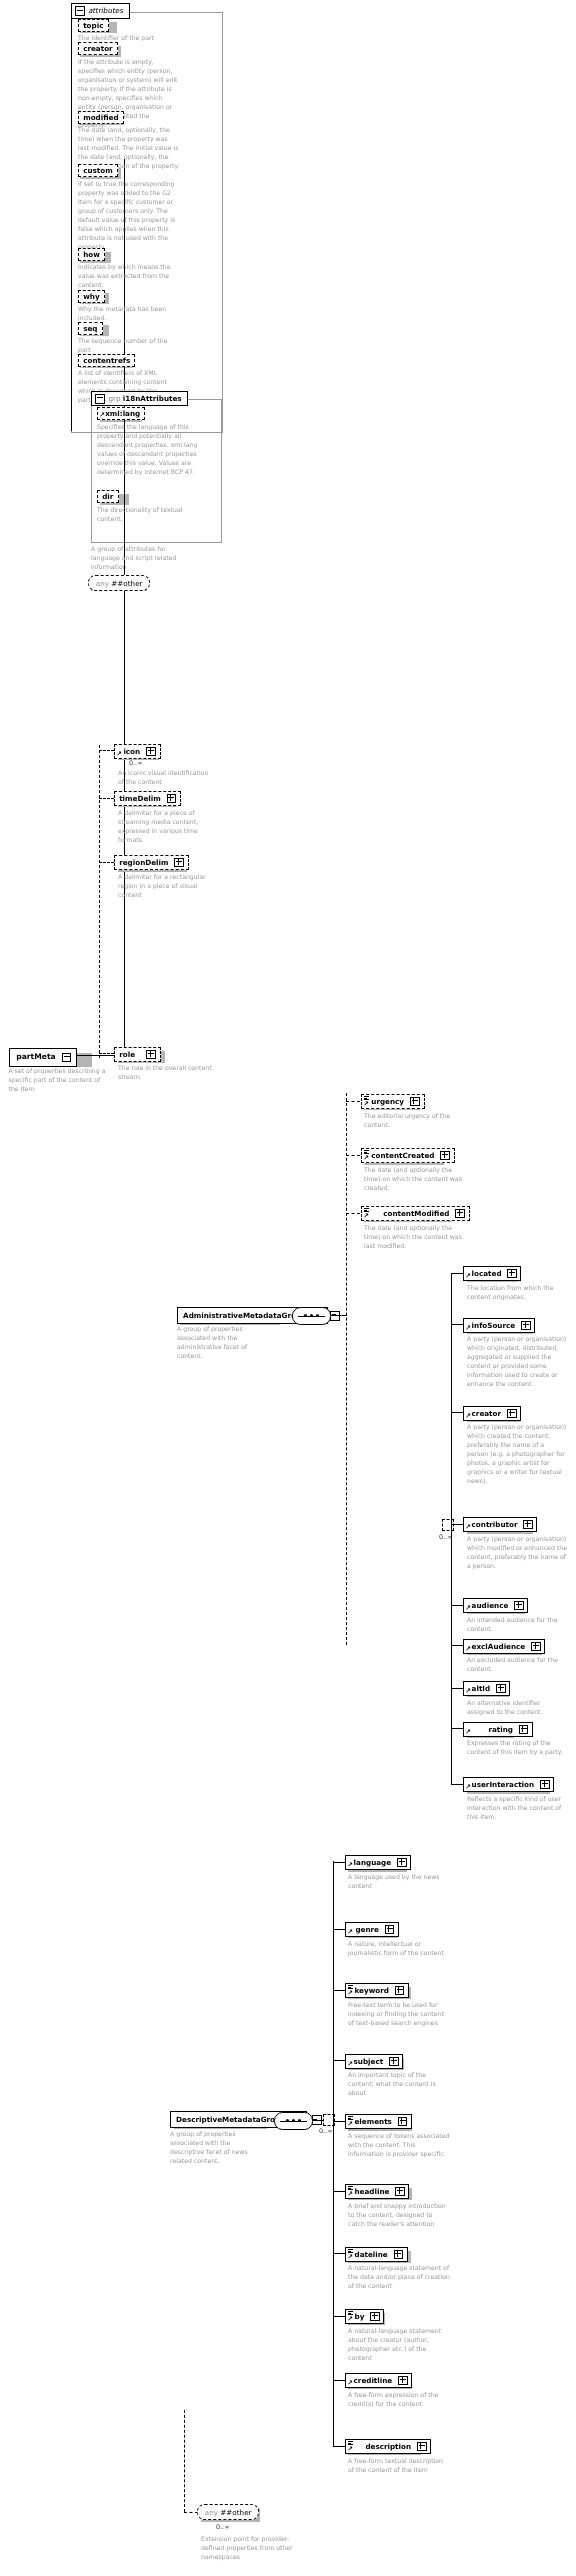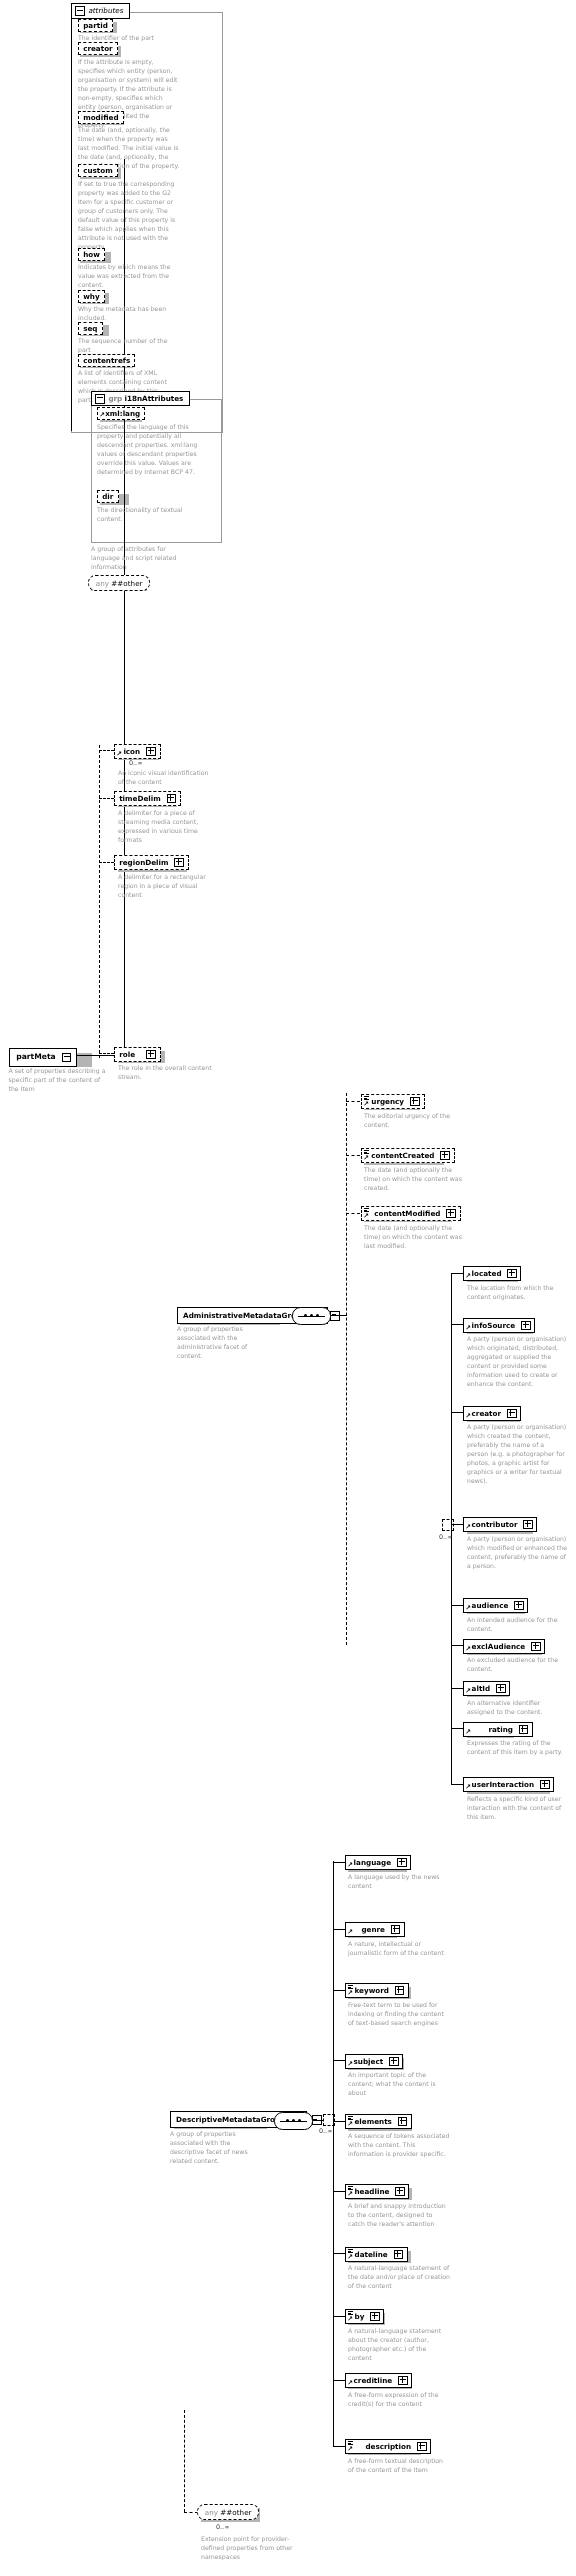--- a/index.html
+++ b/index.html
@@ -77,21 +77,21 @@
     position:absolute;
     border:0.8px solid #000;
     background:#fff;
     font-size:7.2px;
     font-style:italic;
     padding:1.7px 5.1px 1.7px 3.4px;
     z-index:2;
     white-space:nowrap;
   }
   .frame-hdr.grp{ font-style:normal; }
-  .frame-hdr .grpword{ color:#888; font-weight:bold; font-style:normal;}
+  .frame-hdr .grpword{ color:#888; font-weight:normal; font-style:normal;}
   .frame-hdr .grpname{ color:#000; font-weight:bold; font-style:normal;}
   .box-outline{
     position:absolute;
     border:0.8px solid #000;
     z-index:1;
     background:transparent;
   }
   
   .pm{
     display:inline-block;
@@ -173,21 +173,21 @@
 
 <div id="page">
 
   <div class="frame" style="left:71px;top:12px;width:150px;height:419px;"></div>
   <div class="frame-hdr" style="left:71px;top:3.4px;">
     <span class="pm lead"></span><span>attributes</span>
   </div>
 
   <div class="shadow" style="left:80px;top:22px;width:37px;height:11px;"></div>
   <div class="node attr-box" style="left:78px;top:18.6px;">
-    <span class="lbl">partid</span>
+    <span class="lbl">topic</span>
   </div>
   <div class="desc" style="left:78px;top:34px;width:102px;">The identifier of the part</div>
 
   <div class="shadow" style="left:80px;top:46px;width:41px;height:11px;"></div>
   <div class="node attr-box" style="left:78px;top:42px;">
     <span class="lbl">creator</span>
   </div>
   <div class="desc" style="left:78px;top:58px;width:100px;">If the attribute is empty, specifies which entity (person, organisation or system) will edit the property. If the attribute is non-empty, specifies which entity (person, organisation or system) has edited the property.</div>
 
   <div class="shadow" style="left:80px;top:114px;width:44px;height:11px;"></div>
@@ -355,21 +355,21 @@
 
   <div class="dln h" style="left:346px;top:1213px;width:13.5px;"></div>
   <div class="shadow" style="left:364px;top:1210px;width:88px;height:12px;"></div>
   <div class="node attr-box" style="left:361px;top:1206px;">
     <span class="mark-lines">
         <i></i>
         <i></i>
         <i></i>
       </span>
     <span class="mark-arrow">↗</span>
-    <span class="lbl" style="margin-left:8px;">contentModified</span>
+    <span class="lbl" style="margin-left:17px;">contentModified</span>
     <span class="pm plus"></span>
   </div>
   <div class="desc" style="left:364px;top:1224px;width:98px;">The date (and optionally the time) on which the content was last modified.</div>
 
   <div class="ln v" style="left:451px;top:1273px;height:511px;"></div>
 
   <div class="ln h" style="left:451px;top:1273px;width:12px;"></div>
   <div class="shadow" style="left:467px;top:1270px;width:51px;height:12px;"></div>
   <div class="node elem-box" style="left:463px;top:1266px;">
     <span class="mark-arrow">↗</span>
@@ -484,21 +484,21 @@
     <span class="mark-arrow">↗</span>
     <span class="lbl" style="margin-left:4.2px;">language</span>
     <span class="pm plus"></span>
   </div>
   <div class="desc" style="left:348px;top:1873px;width:102px;">A language used by the news content</div>
 
   <div class="ln h" style="left:333px;top:1929px;width:12px;"></div>
   <div class="shadow" style="left:348px;top:1926px;width:49px;height:12px;"></div>
   <div class="node elem-box" style="left:345px;top:1922px;">
     <span class="mark-arrow">↗</span>
-    <span class="lbl" style="margin-left:12px;">genre</span>
+    <span class="lbl" style="margin-left:6px;">genre</span>
     <span class="pm plus"></span>
   </div>
   <div class="desc" style="left:348px;top:1940px;width:102px;">A nature, intellectual or journalistic form of the content</div>
 
   <div class="ln h" style="left:333px;top:1990px;width:12px;"></div>
   <div class="shadow" style="left:348px;top:1987px;width:63px;height:12px;"></div>
   <div class="node elem-box" style="left:345px;top:1983px;">
     <span class="mark-lines">
         <i></i>
         <i></i>

